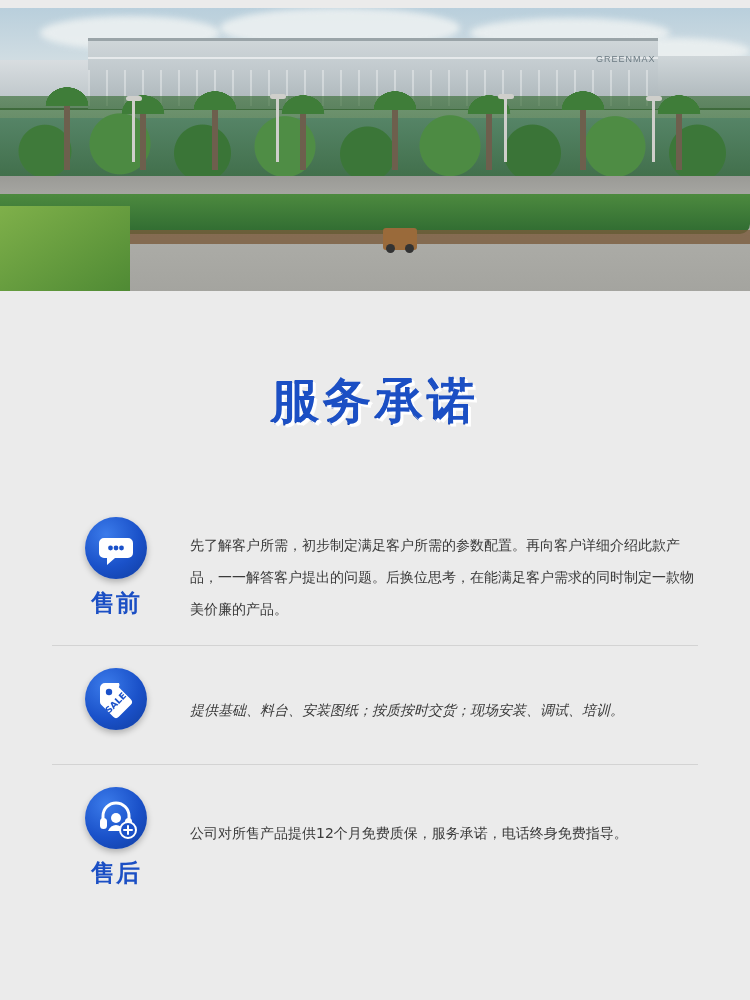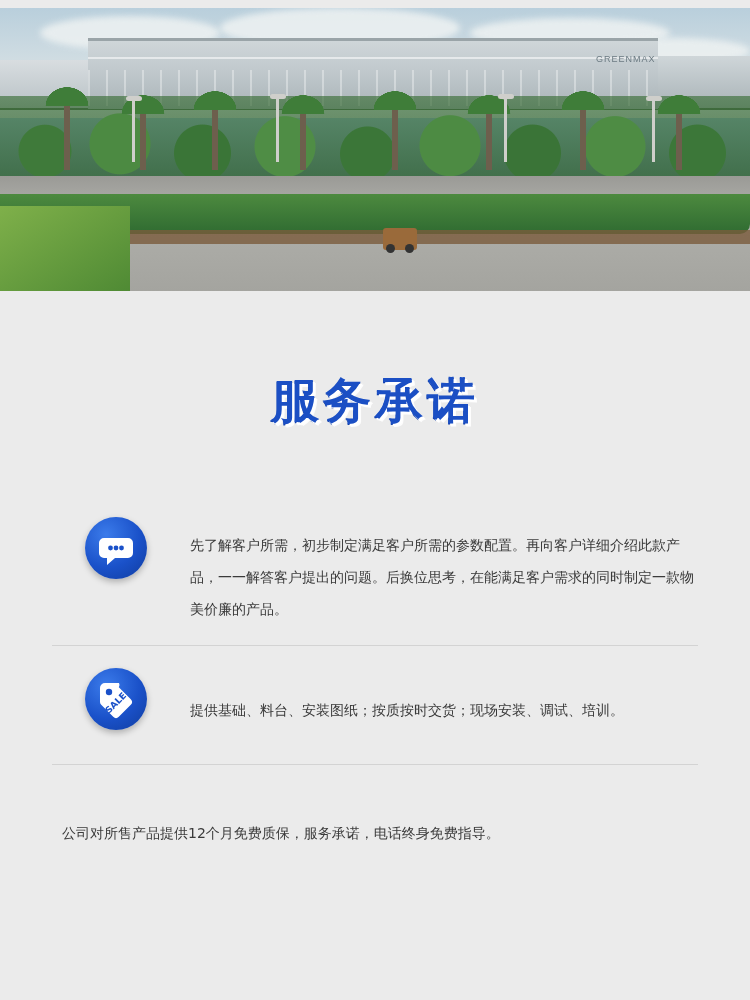--- a/index.html
+++ b/index.html
@@ -249,21 +249,21 @@
 
   .desc {
     flex: 1;
     padding-left: 10px;
     padding-top: 12px;
     font-size: 14px;
     line-height: 32px;
     color: #3a3a3a;
     font-family: "DejaVu Sans", "Liberation Sans", sans-serif;
   }
-  .desc.mid { padding-top: 26px; }
+  .desc.mid { padding-top: 26px; font-style: italic; }
   .desc.post { padding-top: 30px; }
 </style>
 </head>
 <body>
 
 <div class="page">
 
   <div class="hero">
     <div class="sky"></div>
     <div class="cloud c1"></div>
@@ -325,20 +325,21 @@
         <div class="item-inner">
           <div class="badge-col">
             <div class="circle">
               <svg width="62" height="62" viewBox="0 0 62 62" aria-hidden="true">
                 <path d="M19 21h24a5 5 0 0 1 5 5v10a5 5 0 0 1-5 5H30l-8 7v-7h-3a5 5 0 0 1-5-5V26a5 5 0 0 1 5-5z" fill="#ffffff"></path>
                 <circle cx="25.5" cy="31" r="2.4" fill="#1a51c9"></circle>
                 <circle cx="31" cy="31" r="2.4" fill="#1a51c9"></circle>
                 <circle cx="36.5" cy="31" r="2.4" fill="#1a51c9"></circle>
               </svg>
             </div>
+            <div class="badge-label">售前</div>
           </div>
           <div class="desc">先了解客户所需，初步制定满足客户所需的参数配置。再向客户详细介绍此款产品，一一解答客户提出的问题。后换位思考，在能满足客户需求的同时制定一款物美价廉的产品。</div>
         </div>
       </div>
 
       <div class="item">
         <div class="item-inner">
           <div class="badge-col">
             <div class="circle">
               <svg width="62" height="62" viewBox="0 0 62 62" aria-hidden="true">
@@ -347,19 +348,33 @@
                 <text x="33" y="37" font-family="DejaVu Sans, sans-serif" font-size="9" font-weight="bold" fill="#1a51c9" text-anchor="middle" transform="rotate(-45 33 37)">SALE</text>
               </svg>
             </div>
           </div>
           <div class="desc mid">提供基础、料台、安装图纸；按质按时交货；现场安装、调试、培训。</div>
         </div>
       </div>
 
       <div class="item">
         <div class="item-inner">
+          <div class="badge-col">
+            <div class="circle">
+              <svg width="62" height="62" viewBox="0 0 62 62" aria-hidden="true">
+                <path d="M18 33v-4a13 13 0 0 1 26 0v4" fill="none" stroke="#ffffff" stroke-width="3" stroke-linecap="round"></path>
+                <rect x="15" y="31" width="7" height="11" rx="3.5" fill="#ffffff"></rect>
+                <rect x="40" y="31" width="7" height="11" rx="3.5" fill="#ffffff"></rect>
+                <circle cx="31" cy="31" r="5" fill="#ffffff"></circle>
+                <path d="M23 44c1.6-4 4.6-6 8-6s6.4 2 8 6" fill="#ffffff"></path>
+                <circle cx="43" cy="43" r="8" fill="#1a51c9" stroke="#ffffff" stroke-width="2"></circle>
+                <path d="M43 39v8M39 43h8" stroke="#ffffff" stroke-width="2" stroke-linecap="round"></path>
+              </svg>
+            </div>
+            <div class="badge-label">售后</div>
+          </div>
           <div class="desc post">公司对所售产品提供12个月免费质保，服务承诺，电话终身免费指导。</div>
         </div>
       </div>
 
     </div>
   </div>
 </div>
 
 </body></html>

